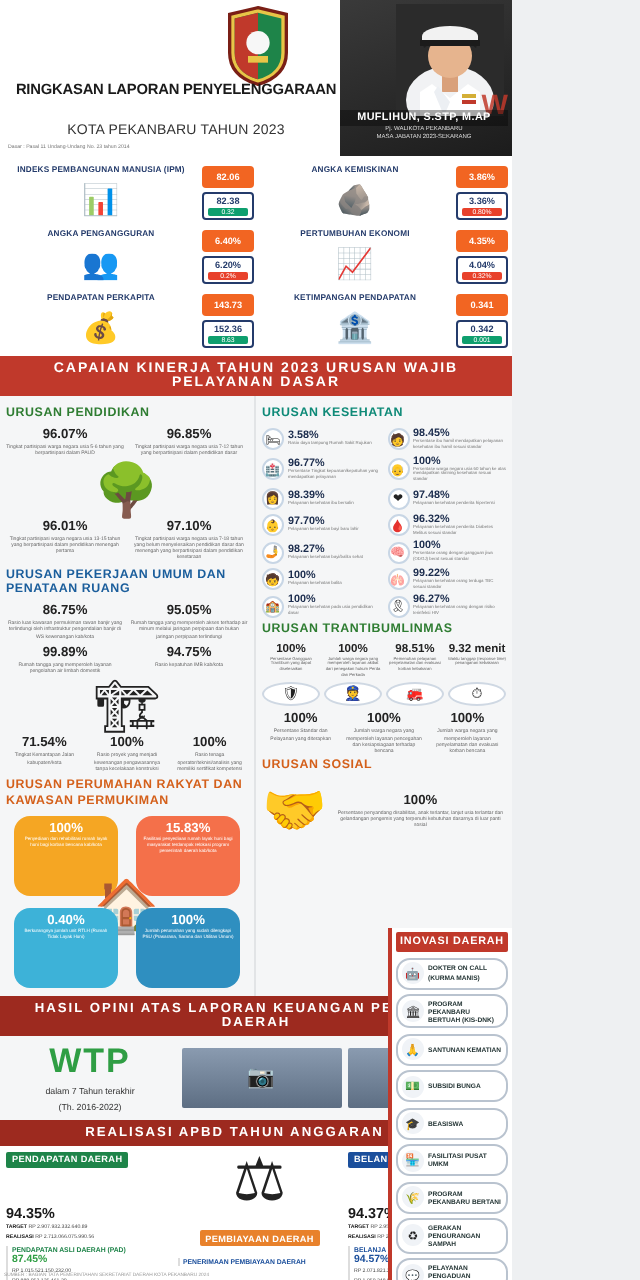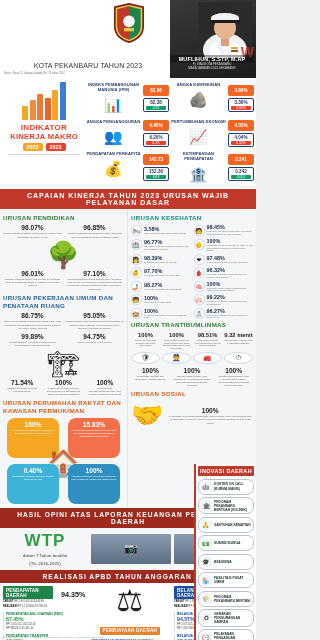--- a/index.html
+++ b/index.html
@@ -177,21 +177,21 @@
   
   .apbd { background:#fff; padding:3px; display:flex; gap:3px; }
   .apbd-col { width:33%; }
   .apbd-tag {
     display:inline-block; color:#fff; font-weight:bold; font-size:4.6px;
     padding:1.5px 3px; border-radius:1px; letter-spacing:0.2px;
   }
   .tag-green { background:#1e8449; }
   .tag-blue { background:#1b4f9c; }
   .tag-orange { background:#e8812b; }
-  .apbd-head { display:flex; align-items:flex-end; gap:8px; }
+  .apbd-head { display:flex; align-items:flex-start; gap:18px;flex-direction:column; }
   .apbd-pct { font-size:7.2px; font-weight:bold; color:#1a1a1a; }
   .apbd-line { font-size:2.6px; color:#444; line-height:1.45; margin-top:1px; }
   .apbd-line b { color:#111; }
   .apbd-item { margin-top:3px; border-left:1px solid #ddd; padding-left:2px; }
   .apbd-item h5 { font-size:3.4px; color:#1b4f9c; font-weight:bold; }
   .apbd-item h5.g { color:#1e8449; }
   .apbd-item .big { font-size:5.2px; font-weight:bold; color:#2f9e44; }
   .apbd-item .big.b { color:#1b4f9c; }
   .scale { text-align:center; font-size:30px; line-height:1; }
 
@@ -243,49 +243,33 @@
         <path d="M13 20 h28 v-4 a14 5 0 0 0 -28 0 z" fill="#f2f2f2"></path>
         <rect x="12" y="18" width="30" height="3" fill="#1b1b1b"></rect>
         <path d="M18 40 l9 7 l9 -7 l6 4 v12 h-30 v-12 z" fill="#ffffff"></path>
         <path d="M21 41 l6 8 l-3 7 l-5 -12 z" fill="#eceff3"></path>
         <rect x="33" y="45" width="7" height="2" fill="#d4af37"></rect>
         <rect x="33" y="48" width="7" height="2" fill="#c0392b"></rect>
       </svg>
     </div>
     <div class="hdr-w">W</div>
     <div class="hdr-title">
+      <div>RINGKASAN LAPORAN PENYELENGGARAAN</div>
     </div>
     <div class="hdr-sub">KOTA PEKANBARU TAHUN 2023</div>
     <div class="hdr-note">Dasar : Pasal 11 Undang-Undang No. 23 tahun 2014</div>
     <div class="mayor-name">MUFLIHUN, S.STP, M.AP</div>
     <div class="mayor-role">
       <div>Pj. WALIKOTA PEKANBARU</div>
       <div>MASA JABATAN 2023-SEKARANG</div>
     </div>
 
   </div>
 
   <div class="macro">
-    <div class="macro-left">
-      <div class="macro-chart">
-        <i style="height:14px;background:#f5a623"></i>
-        <i style="height:20px;background:#f08a3c"></i>
-        <i style="height:26px;background:#ef7a34"></i>
-        <i style="height:22px;background:#e8642b"></i>
-        <i style="height:30px;background:#f5a623"></i>
-        <i style="height:38px;background:#3a7fd5"></i>
-      </div>
-      <div class="macro-title">INDIKATOR</div>
-      <div class="macro-title2">KINERJA MAKRO</div>
-      <div class="macro-years">
-        <span class="yr-a">2022</span>
-        <span class="yr-b">2023</span>
-      </div>
-      <div class="macro-foot">*Data capaian pendapatan perkapita dalam juta rupiah perkapita</div>
-    </div>
 
     <div class="macro-right">
 
       <div class="mcard">
         <div class="mcard-txt">
           <div class="mcard-label">INDEKS PEMBANGUNAN MANUSIA (IPM)</div>
           <div class="mcard-ico">📊</div>
         </div>
         <div class="mcard-vals">
           <div class="v-top">82.06</div>

